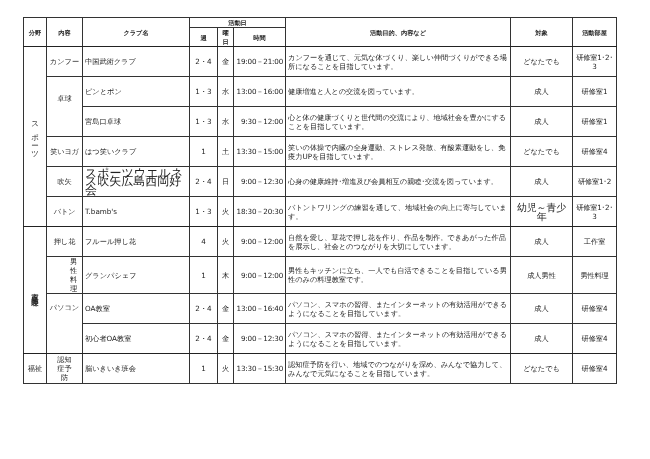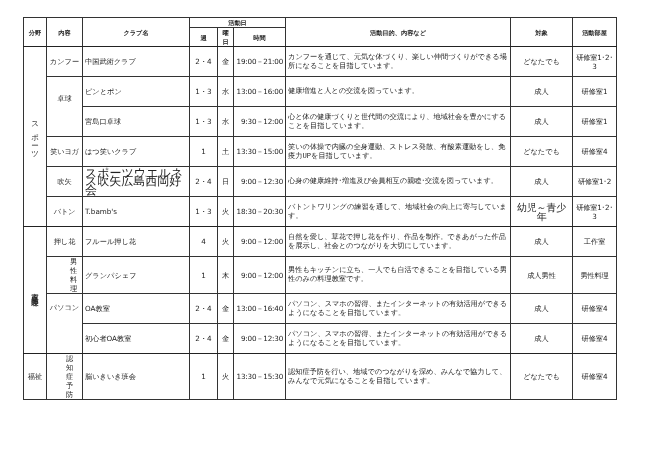--- a/index.html
+++ b/index.html
@@ -10,21 +10,21 @@
   table.sched td, table.sched th { border: 1px solid #333; padding: 0 2px; font-size: 7.2px;
                 line-height: 9px; font-weight: normal; overflow: hidden; }
   table.sched th { font-size: 6.2px; font-weight: bold; text-align: center; height: 8px; }
   .thick-b { border-bottom: 1.5px solid #222 !important; }
   .c { text-align: center; }
   .l { text-align: left; }
   .vert { writing-mode: vertical-rl; text-orientation: upright; letter-spacing: 4px;
           text-align: center; margin: 0 auto; font-size: 7.5px; }
   .vert-wrap { display: flex; justify-content: center; align-items: center; height: 100%; }
   .club { font-size: 8px; }
-  .purpose { font-size: 7px; line-height: 8.5px; font-family: Liberation Mono, monospace; }
+  .purpose { font-size: 7px; line-height: 8.5px; }
   .small { font-size: 6px; letter-spacing: -0.2px; }
   .time { font-size: 6.8px; white-space: nowrap; letter-spacing: -0.2px; text-align: right; }
   tr.r td { height: 29px; }
 </style>
 </head>
 <body>
 
 <table class="sched">
   <colgroup>
     <col style="width:23px">
@@ -168,21 +168,21 @@
       <td class="c thick-b">2・4</td>
       <td class="c thick-b">金</td>
       <td class="c time thick-b">9:00－12:30</td>
       <td class="l purpose thick-b">パソコン、スマホの習得、またインターネットの有効活用ができるようになることを目指しています。</td>
       <td class="c thick-b">成人</td>
       <td class="c thick-b">研修室4</td>
     </tr>
 
     <tr class="r">
       <td class="c">福祉</td>
-      <td class="c" style="padding:0 19px">認知症予防</td>
+      <td class="c" style="padding:0 10px">認知症予防</td>
       <td class="l club">脳いきいき班会</td>
       <td class="c">1</td>
       <td class="c">火</td>
       <td class="c time">13:30－15:30</td>
       <td class="l purpose">認知症予防を行い、地域でのつながりを深め、みんなで協力して、みんなで元気になることを目指しています。</td>
       <td class="c">どなたでも</td>
       <td class="c">研修室4</td>
     </tr>
   </tbody>
 </table>

